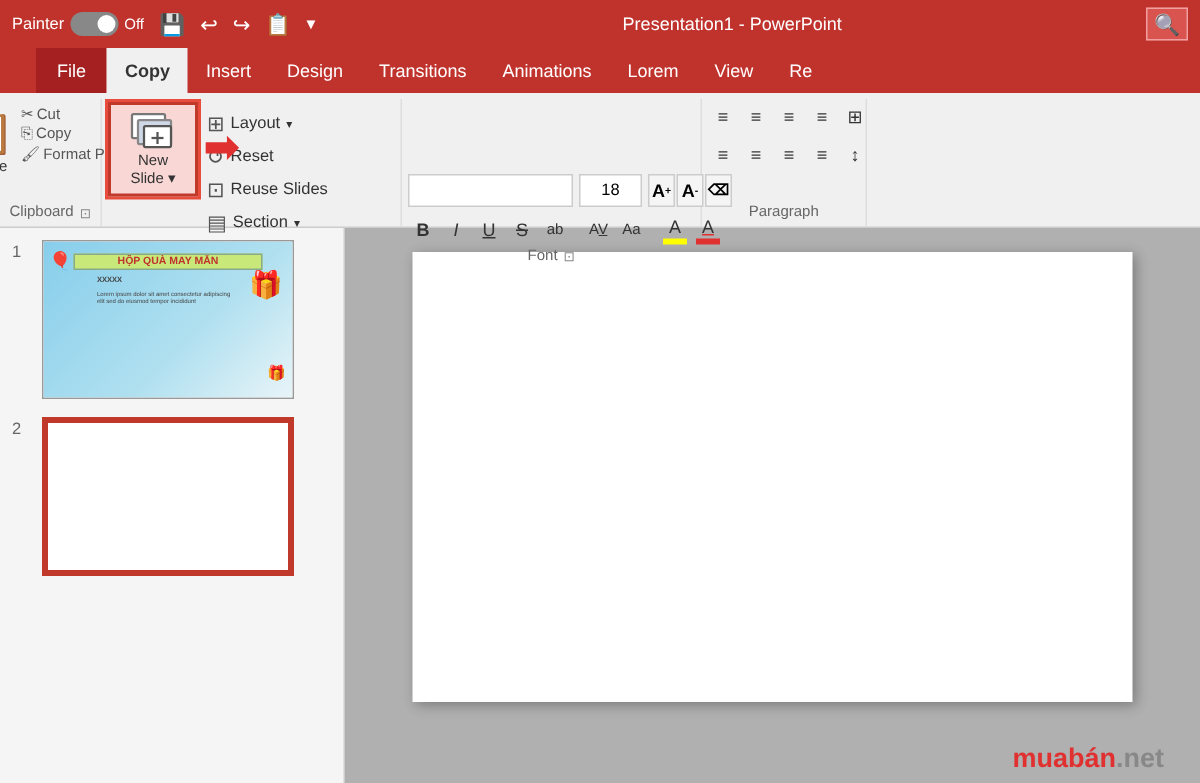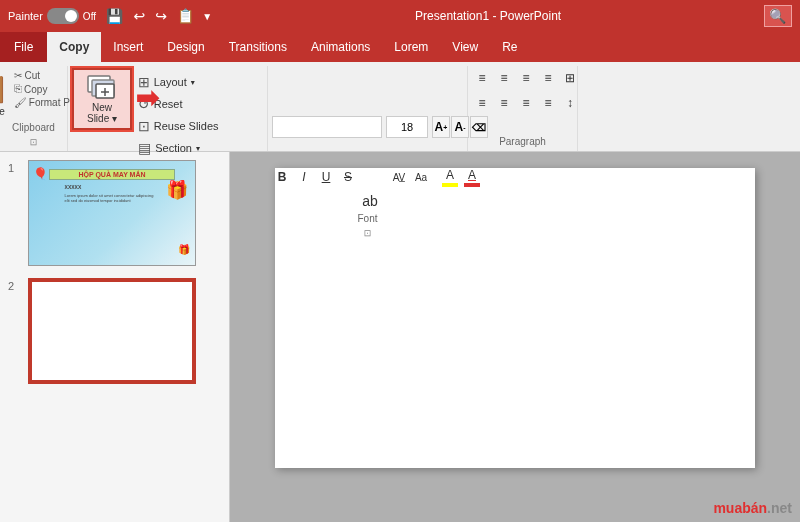--- a/index.html
+++ b/index.html
@@ -53,21 +53,21 @@
       color: white;
     }
     .menu-item {
       padding: 4px 12px; font-size: 12px; color: white; cursor: pointer;
       height: 100%; display: flex; align-items: center;
     }
     .menu-item.active {
       background: #f0f0f0; color: #333; font-weight: bold;
     }
     .menu-item.file-btn {
-      background: #a52020; color: white; padding: 4px 14px;
+      background: #a52020; color: white; padding: 4px 14px; margin-left: 24px;
     }
 
     
     #ribbon {
       background: #f0f0f0;
       border-bottom: 1px solid #ccc;
       height: 90px;
       display: flex;
       align-items: stretch;
       padding: 4px 0 0 0;
@@ -83,21 +83,21 @@
     }
     .ribbon-group-content {
       display: flex;
       align-items: flex-start;
       flex: 1;
       gap: 2px;
     }
     .ribbon-group-label {
       font-size: 10px; color: #666; 
       padding: 2px 0;
-      display: flex; align-items: center; justify-content: center; gap: 4px; flex-direction: column;
+      display: flex; align-items: center; justify-content: center; gap: 4px;
     }
 
     
     .clipboard-group { width: 68px; }
     .clipboard-group .ribbon-group-content { justify-content: center; }
     .paste-btn {
       display: flex; flex-direction: column; align-items: center;
       cursor: pointer; padding: 2px;
     }
     .paste-icon {
@@ -257,22 +257,22 @@
     }
     .slide-canvas {
       width: 480px; height: 300px;
       background: white;
       box-shadow: 2px 2px 8px rgba(0,0,0,0.3);
     }
 
     
     #watermark {
       position: absolute;
-      bottom: 6px; right: 8px;
-      font-size: 14px; font-weight: bold;
+      bottom: 6px; right: 24px;
+      font-size: 18px; font-weight: bold;
       color: #e03030;
       z-index: 20;
       pointer-events: none;
     }
     #watermark span.mua { color: #e03030; }
     #watermark span.ban { color: #e03030; }
     #watermark span.net { color: #888; }
 
     .divider-v { width: 1px; background: #ccc; margin: 4px 2px; }
 
@@ -394,21 +394,21 @@
           <div class="font-size-btn">A<sup style="font-size:7px;">+</sup></div>
           <div class="font-size-btn">A<sub style="font-size:7px;">-</sub></div>
           <div class="font-size-btn" style="font-size:10px;">⌫</div>
         </div>
       </div>
       <div class="font-format-row">
         <div class="fmt-btn bold">B</div>
         <div class="fmt-btn italic">I</div>
         <div class="fmt-btn underline">U</div>
         <div class="fmt-btn strikethrough">S</div>
-        <div class="fmt-btn" style="font-size:14px;margin-top:48px;">ab</div>
+        <div class="fmt-btn" style="font-size:10px;">ab</div>
         <div class="divider-v"></div>
         <div class="fmt-btn" style="font-size:10px;">AV̲</div>
         <div class="fmt-btn" style="font-size:10px;">Aa</div>
         <div class="divider-v"></div>
         <div class="fmt-btn">
           <div style="display:flex;flex-direction:column;align-items:center;">
             <span>A</span>
             <div class="color-indicator"></div>
           </div>
         </div>

